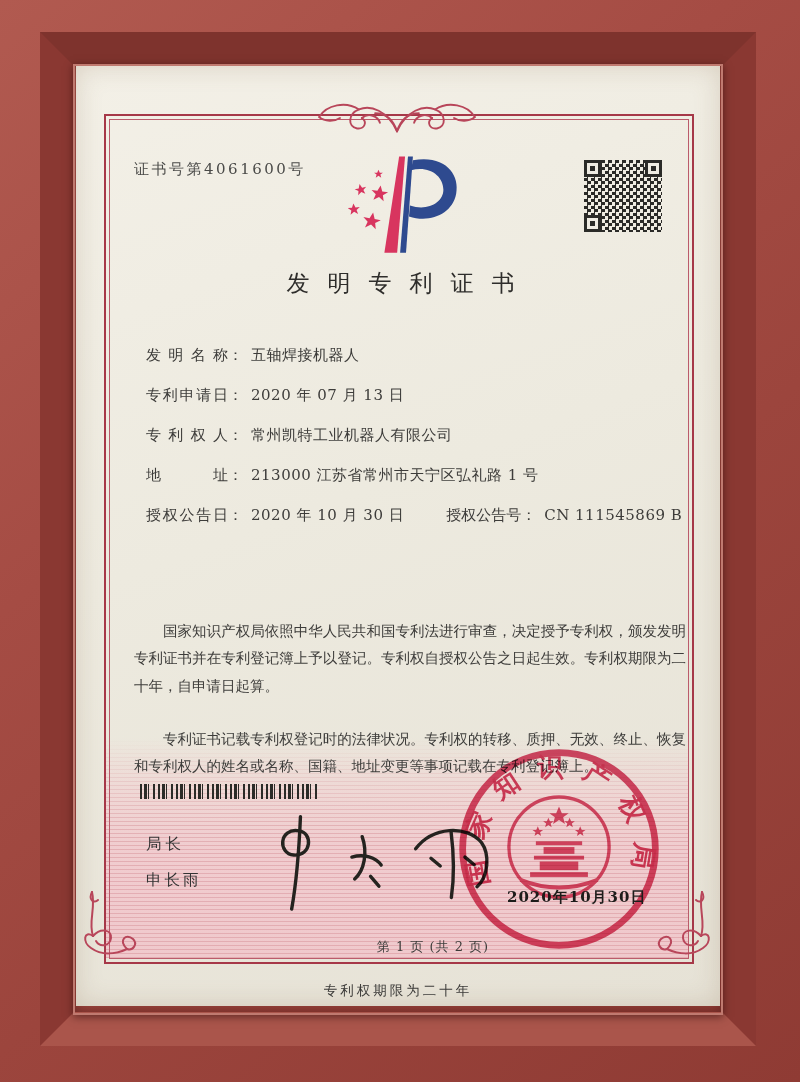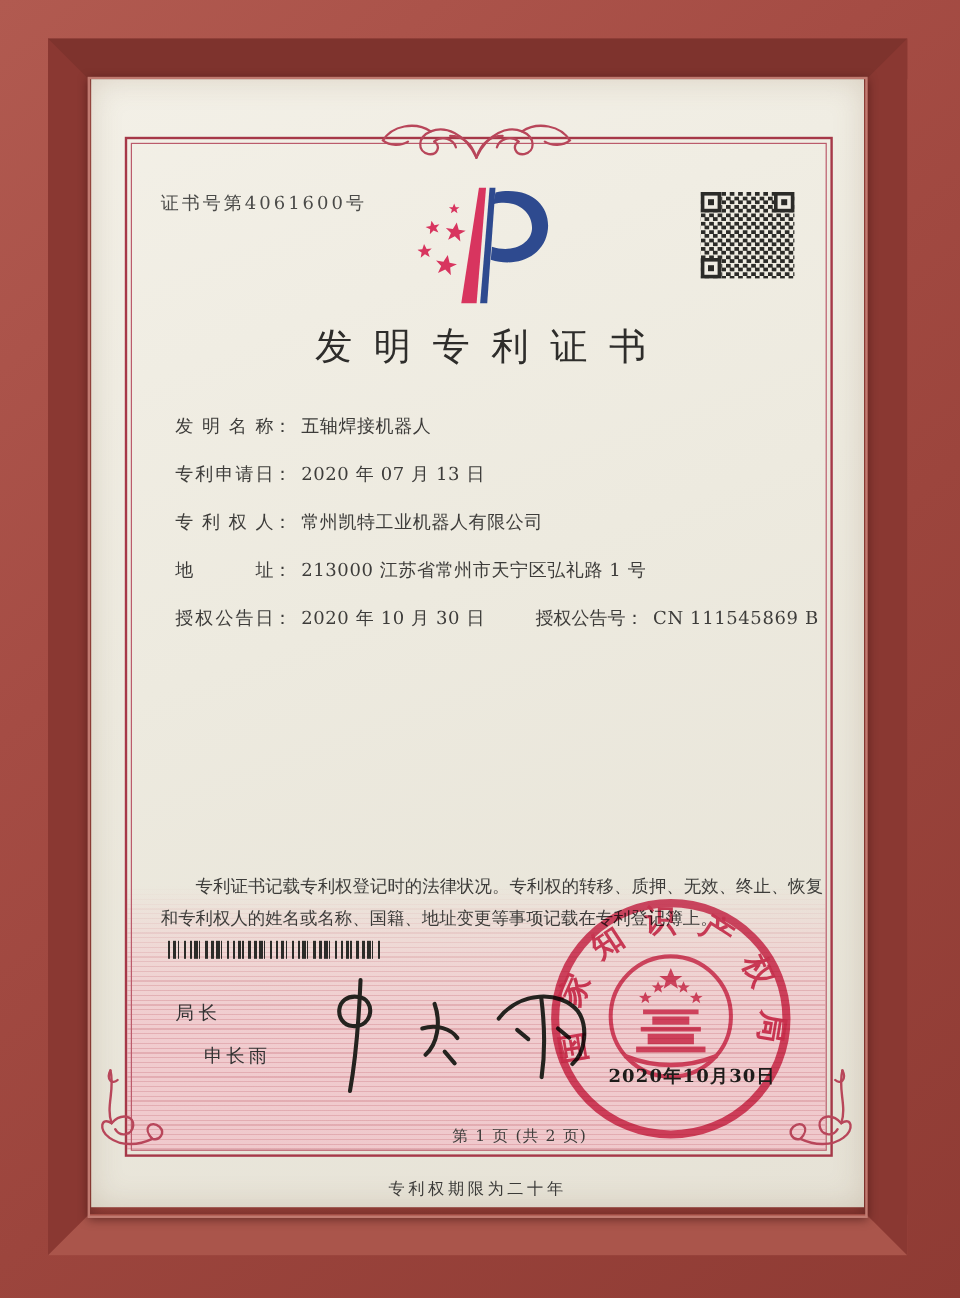--- a/index.html
+++ b/index.html
@@ -60,21 +60,21 @@
   .qr{
     position:absolute;left:508px;top:94px;width:78px;height:72px;z-index:4;
     background-image:repeating-conic-gradient(#2b2b28 0% 25%,rgba(255,255,255,0) 25% 50%);
     background-size:7px 7px;
   }
   .qr .f{position:absolute;width:17px;height:17px;border:3px solid #2b2b28;background:#efece3;box-sizing:border-box;}
   .qr .f::before{content:"";position:absolute;left:3px;top:3px;width:5px;height:5px;background:#2b2b28;}
   .qr .tl{left:0;top:0;} .qr .tr{right:0;top:0;} .qr .bl{left:0;bottom:0;}
   .title{
     position:absolute;left:0;top:202px;width:100%;z-index:4;
-    text-align:center;font-size:31px;color:#2e2d2b;
+    text-align:center;font-size:23px;color:#2e2d2b;
     letter-spacing:18px;padding-left:23px;box-sizing:border-box;
   }
   .fields{position:absolute;left:70px;top:278px;width:520px;z-index:4;font-size:15px;color:#3d3c3a;}
   .fields .row{height:40px;line-height:22px;white-space:nowrap;}
   .fields .lbl{display:inline-block;width:82px;text-align:justify;text-align-last:justify;}
   .fields .col{display:inline-block;margin-right:8px;}
   .fields .val{letter-spacing:.5px;}
   .fields .pair2{margin-left:42px;}
   .fields .pair2 .lbl{width:auto;text-align-last:auto;}
   .para{
@@ -86,21 +86,21 @@
   .para2{top:660px;}
   .barcode{
     position:absolute;left:64px;top:718px;width:178px;height:15px;z-index:4;
     background:repeating-linear-gradient(90deg,
       #2b2b28 0 2px,rgba(0,0,0,0) 2px 4px,
       #2b2b28 4px 7px,rgba(0,0,0,0) 7px 8px,
       #2b2b28 8px 9px,rgba(0,0,0,0) 9px 13px,
       #2b2b28 13px 15px,rgba(0,0,0,0) 15px 18px);
   }
   .director-title{position:absolute;left:70px;top:768px;z-index:4;font-size:15.5px;letter-spacing:4px;color:#333;}
-  .director-name{position:absolute;left:70px;top:804px;z-index:4;font-size:15.5px;letter-spacing:3px;color:#333;margin-left:24px;}
+  .director-name{position:absolute;left:70px;top:804px;z-index:4;font-size:15.5px;letter-spacing:3px;color:#333;}
   .signature{position:absolute;left:190px;top:742px;width:230px;height:104px;z-index:5;transform:rotate(-2deg);}
   .seal{position:absolute;left:377px;top:677px;width:212px;height:212px;z-index:5;mix-blend-mode:multiply;}
   .seal-date{
     position:absolute;left:386px;top:822px;width:160px;z-index:6;
     font-size:15px;font-weight:bold;color:#1d1c1a;letter-spacing:1px;margin-left:45px;
   }
   .page-info{position:absolute;left:28px;top:872px;width:586px;z-index:6;text-align:center;font-size:13px;color:#3d3c3a;letter-spacing:1px;padding-left:36px;}
   .footer-note{position:absolute;left:0;top:916px;width:100%;z-index:4;text-align:center;font-size:13.5px;letter-spacing:3px;color:#3b3a38;}
   .stroke{fill:none;stroke:#b8465a;stroke-width:2;stroke-linecap:round;}
   .sig{fill:none;stroke:#24231f;stroke-width:3.4;stroke-linecap:round;stroke-linejoin:round;}
@@ -193,20 +193,21 @@
         <span class="lbl">专利权人</span><span class="col">：</span><span class="val">常州凯特工业机器人有限公司</span>
       </div>
       <div class="row">
         <span class="lbl">地址</span><span class="col">：</span><span class="val">213000 江苏省常州市天宁区弘礼路 1 号</span>
       </div>
       <div class="row">
         <span class="lbl">授权公告日</span><span class="col">：</span><span class="val">2020 年 10 月 30 日</span><span class="pair2"><span class="lbl">授权公告号</span><span class="col">：</span><span class="val">CN 111545869 B</span></span>
       </div>
     </div>
 
+    <p class="para para1">国家知识产权局依照中华人民共和国专利法进行审查，决定授予专利权，颁发发明专利证书并在专利登记簿上予以登记。专利权自授权公告之日起生效。专利权期限为二十年，自申请日起算。</p>
     <p class="para para2">专利证书记载专利权登记时的法律状况。专利权的转移、质押、无效、终止、恢复和专利权人的姓名或名称、国籍、地址变更等事项记载在专利登记簿上。</p>
 
     <div class="barcode"></div>
 
     <div class="director-title">局长</div>
     <div class="director-name">申长雨</div>
 
     <svg class="signature" viewBox="0 0 230 104">
       <g class="sig">
         <path d="M34,20 C14,16 12,42 28,44 C46,46 48,22 34,20"></path>

